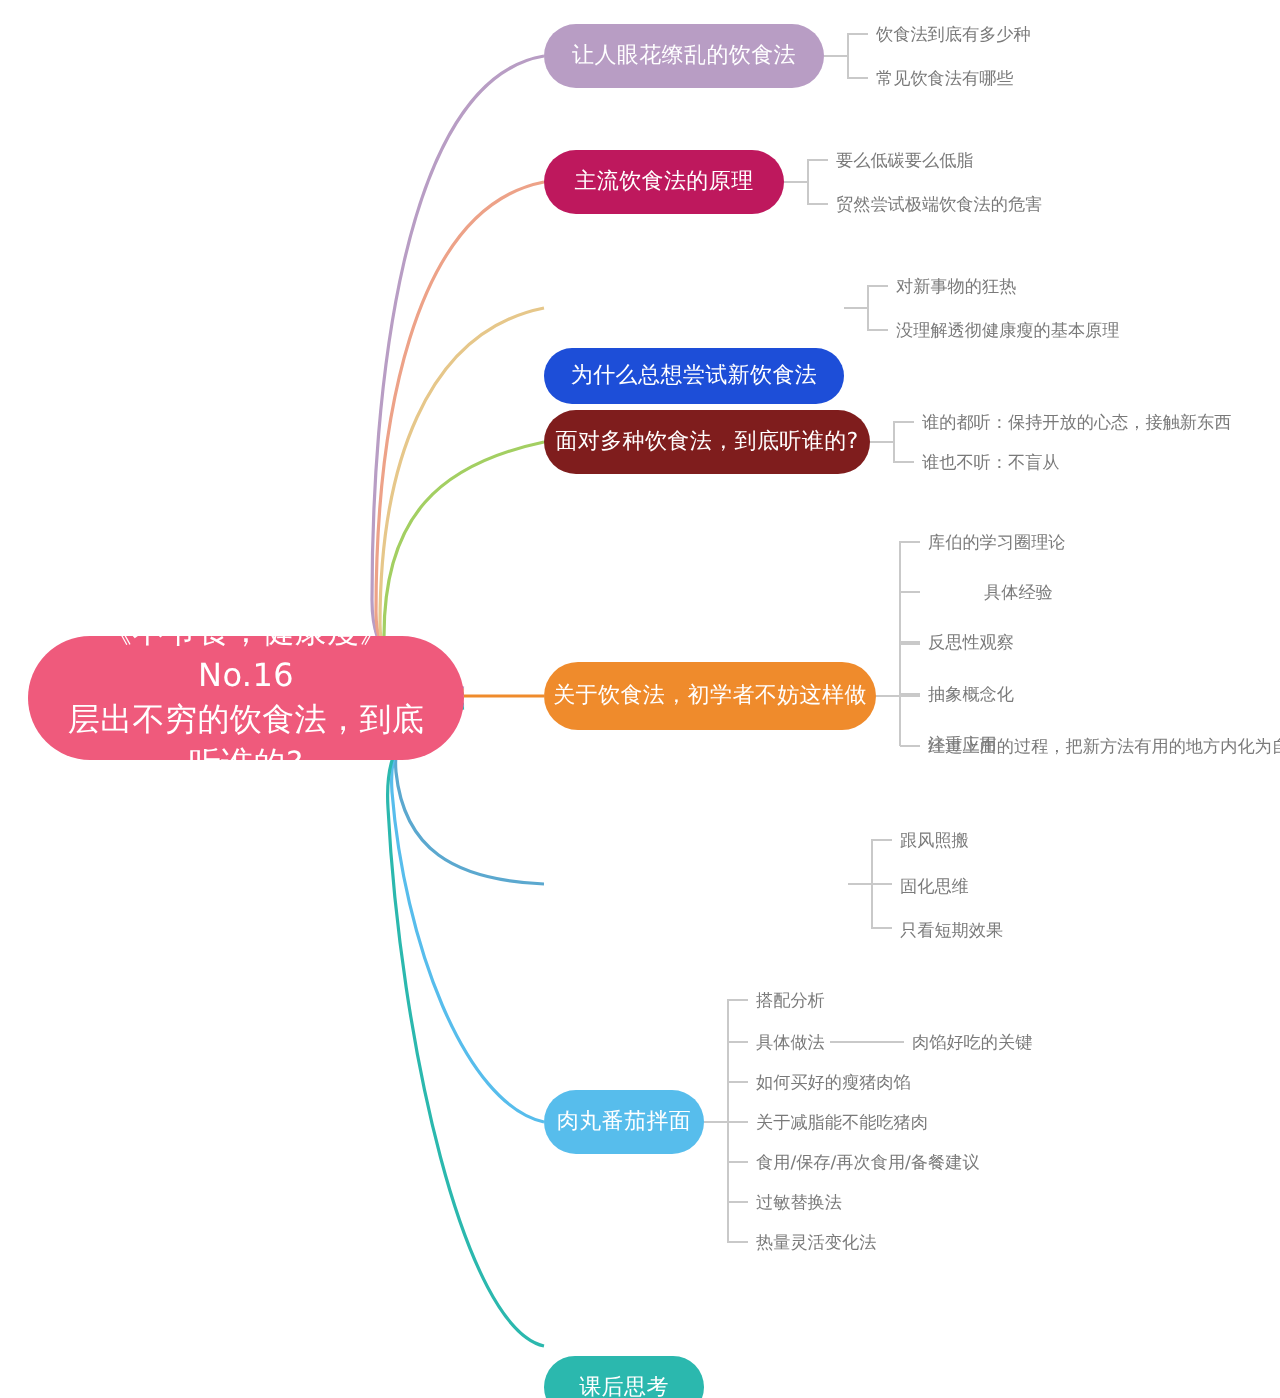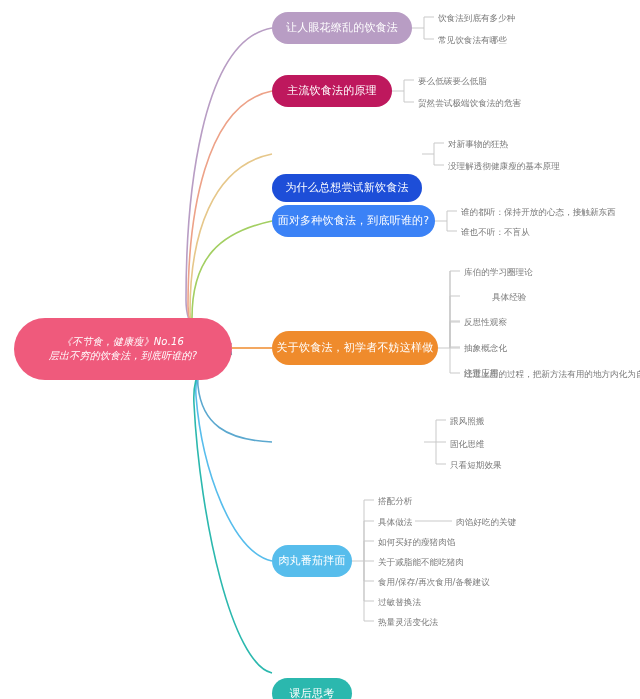--- a/index.html
+++ b/index.html
@@ -34,24 +34,23 @@
     align-items: center;
     justify-content: center;
     color: #ffffff;
     text-align: center;
     line-height: 1.38;
     letter-spacing: 0.2px;
     white-space: nowrap;
   }
   .node-center {
     border-radius: 40px;
-    font-size: 10px;
+    font-size: 16px;
     white-space: normal;
     padding: 0 14px;
-    font-style: italic;
   }
   .node-branch {
     border-radius: 18px;
     font-size: 11px;
     padding: 0 14px;
   }
   .leaf {
     position: absolute;
     font-size: 8.6px;
     color: #7a7a7a;
@@ -137,21 +136,21 @@
   <div class="node node-branch" style="left:272px; top:138px; width:150px; height:28px; background:#1d4ed8;margin-top:36px;">
     <span>为什么总想尝试新饮食法</span>
   </div>
   <div class="leaf" style="left:448px; top:140px;">
     <span>对新事物的狂热</span>
   </div>
   <div class="leaf" style="left:448px; top:162px;">
     <span>没理解透彻健康瘦的基本原理</span>
   </div>
 
-  <div class="node node-branch" style="left:272px; top:205px; width:163px; height:32px; background:#3b82f6;">
+  <div class="node node-branch" style="left:272px; top:205px; width:163px; height:32px; background:#7f1d1d;">
     <span>面对多种饮食法，到底听谁的?</span>
   </div>
   <div class="leaf" style="left:461px; top:208px;">
     <span>谁的都听：保持开放的心态，接触新东西</span>
   </div>
   <div class="leaf" style="left:461px; top:228px;">
     <span>谁也不听：不盲从</span>
   </div>
 
   <div class="node node-branch" style="left:272px; top:331px; width:166px; height:34px; background:#ef8b2c;">

